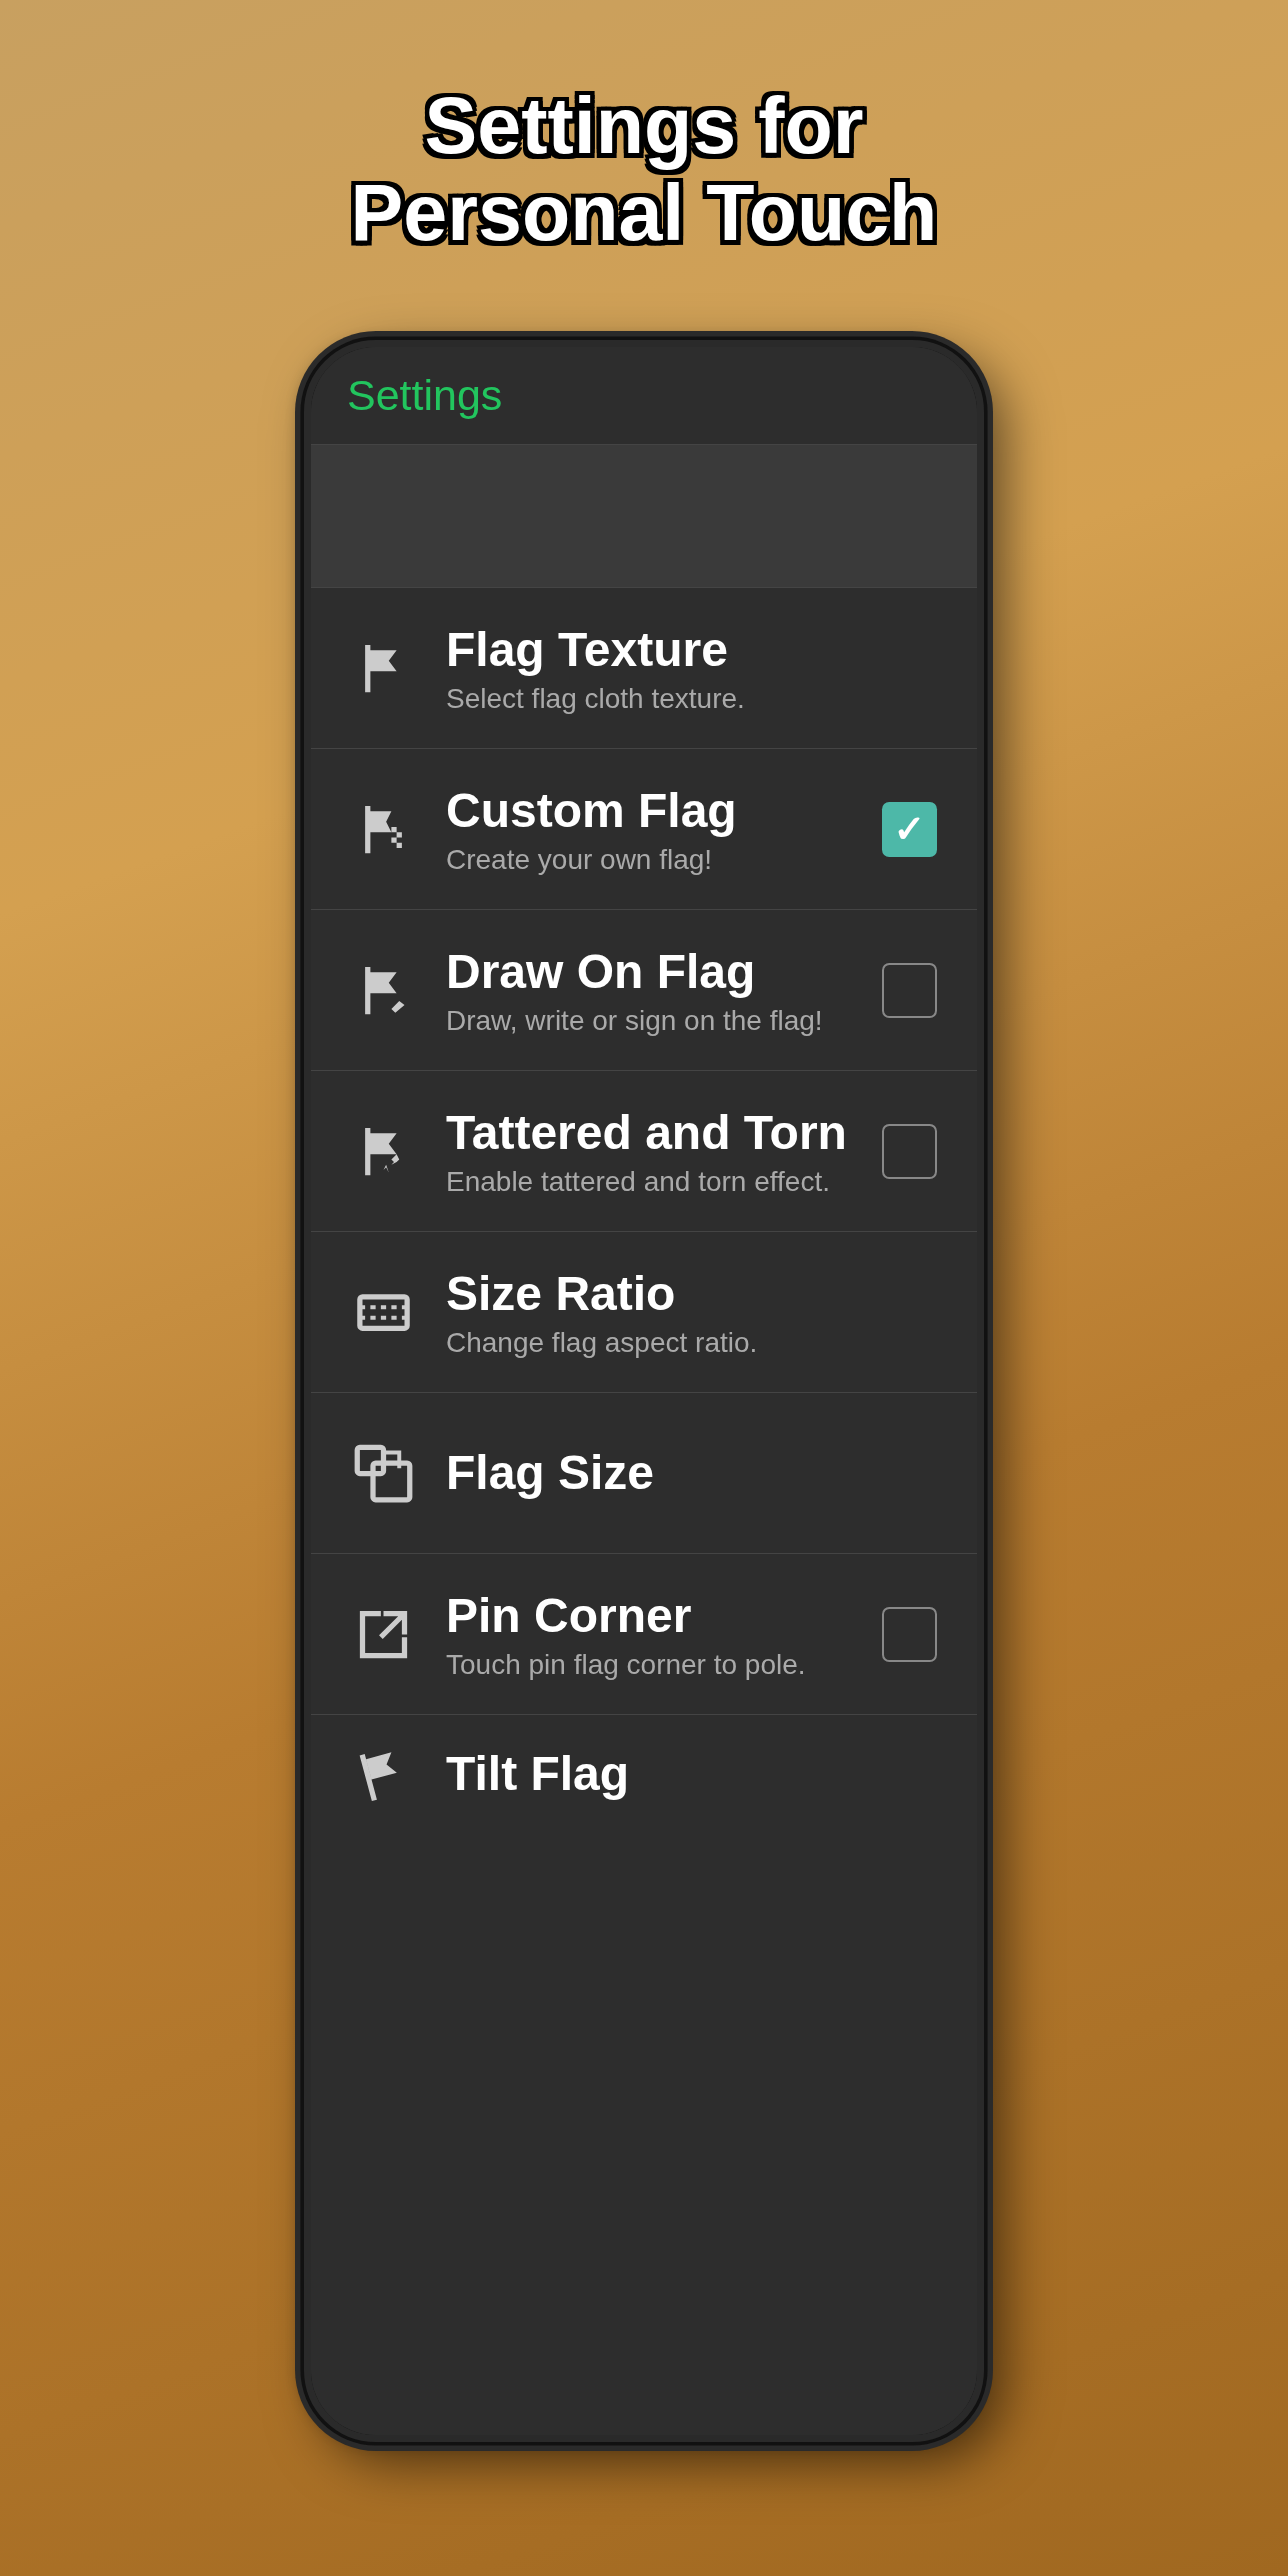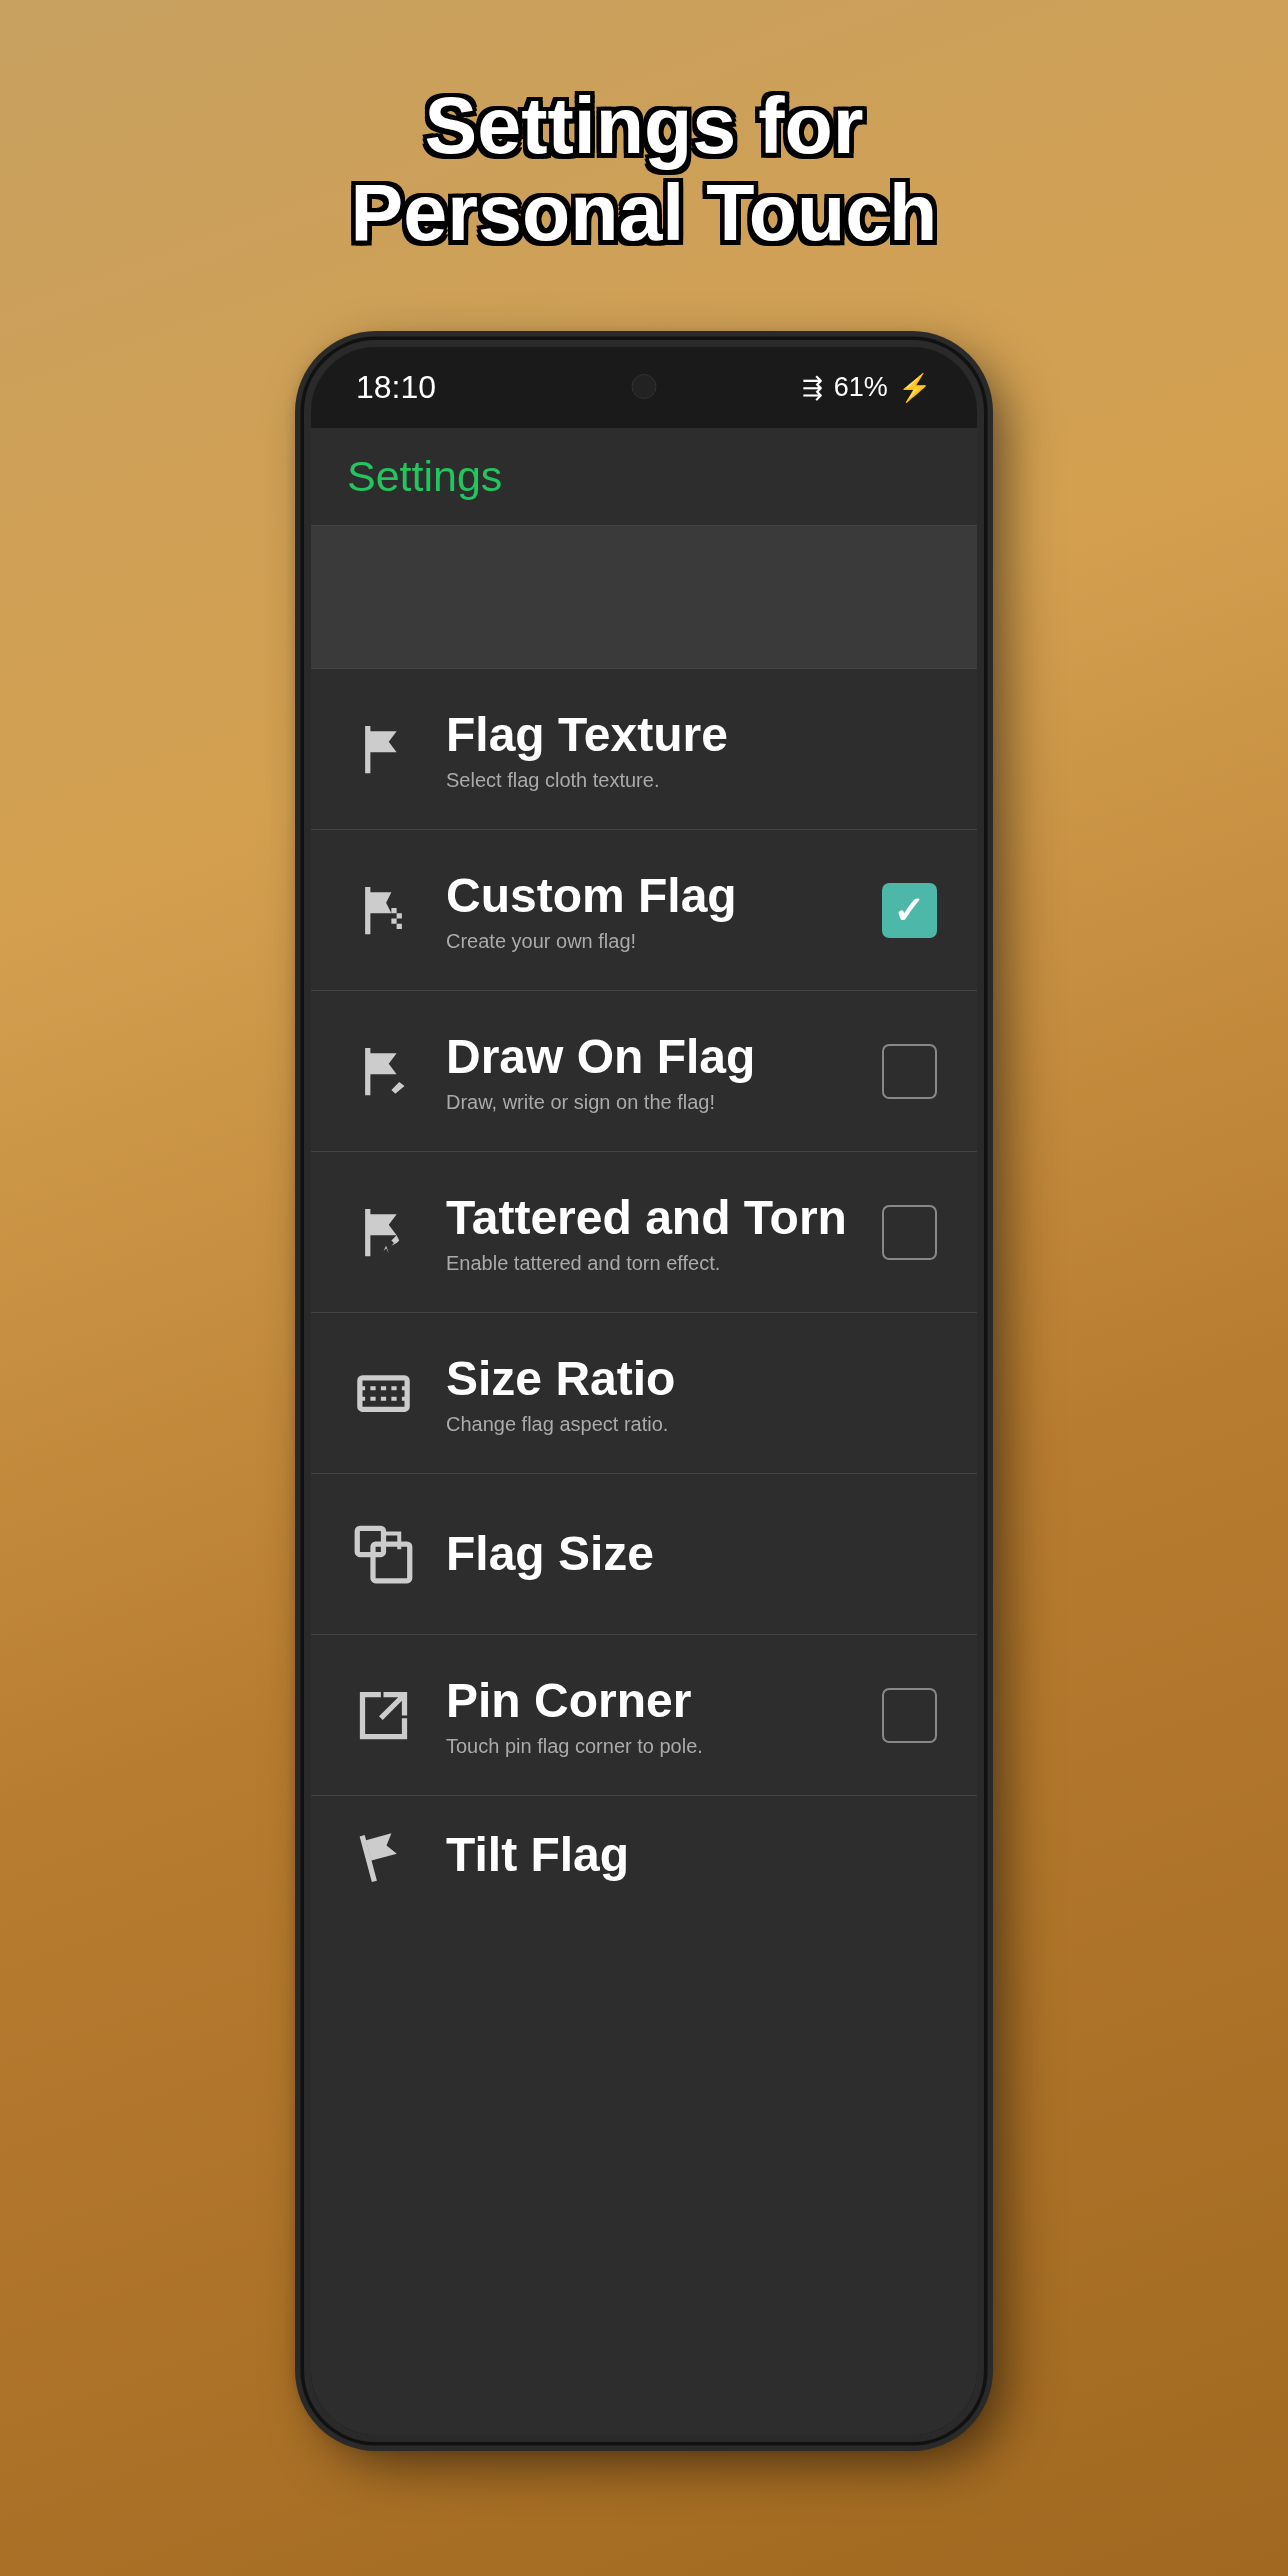--- a/index.html
+++ b/index.html
@@ -187,21 +187,21 @@
 
     .item-title {
       color: white;
       font-size: 48px;
       font-weight: 700;
       line-height: 1.2;
     }
 
     .item-subtitle {
       color: #aaaaaa;
-      font-size: 20px;
+      font-size: 28px;
       margin-top: 5.4px;
     }
 
     .item-control {
       width: 63px;
       height: 63px;
       flex-shrink: 0;
       display: flex;
       align-items: center;
       justify-content: center;
@@ -249,29 +249,20 @@
 
   <div class="page-title">
     <span>Settings for</span><br>
     <span>Personal Touch</span>
   </div>
 
   <div class="phone-wrapper">
     <div class="phone-frame">
       <div class="phone-screen">
 
-        <div class="status-bar">
-          <span class="status-bar-time">18:10</span>
-          <div class="status-bar-camera"></div>
-          <div class="status-bar-right">
-            <span class="wifi-icon">⇶</span>
-            <span>61%</span>
-            <span>⚡</span>
-          </div>
-        </div>
 
         <div class="app-bar">
           <span class="app-bar-title">Settings</span>
         </div>
 
         <div class="empty-section"></div>
 
         <div class="settings-list">
 
           <div class="settings-item">

